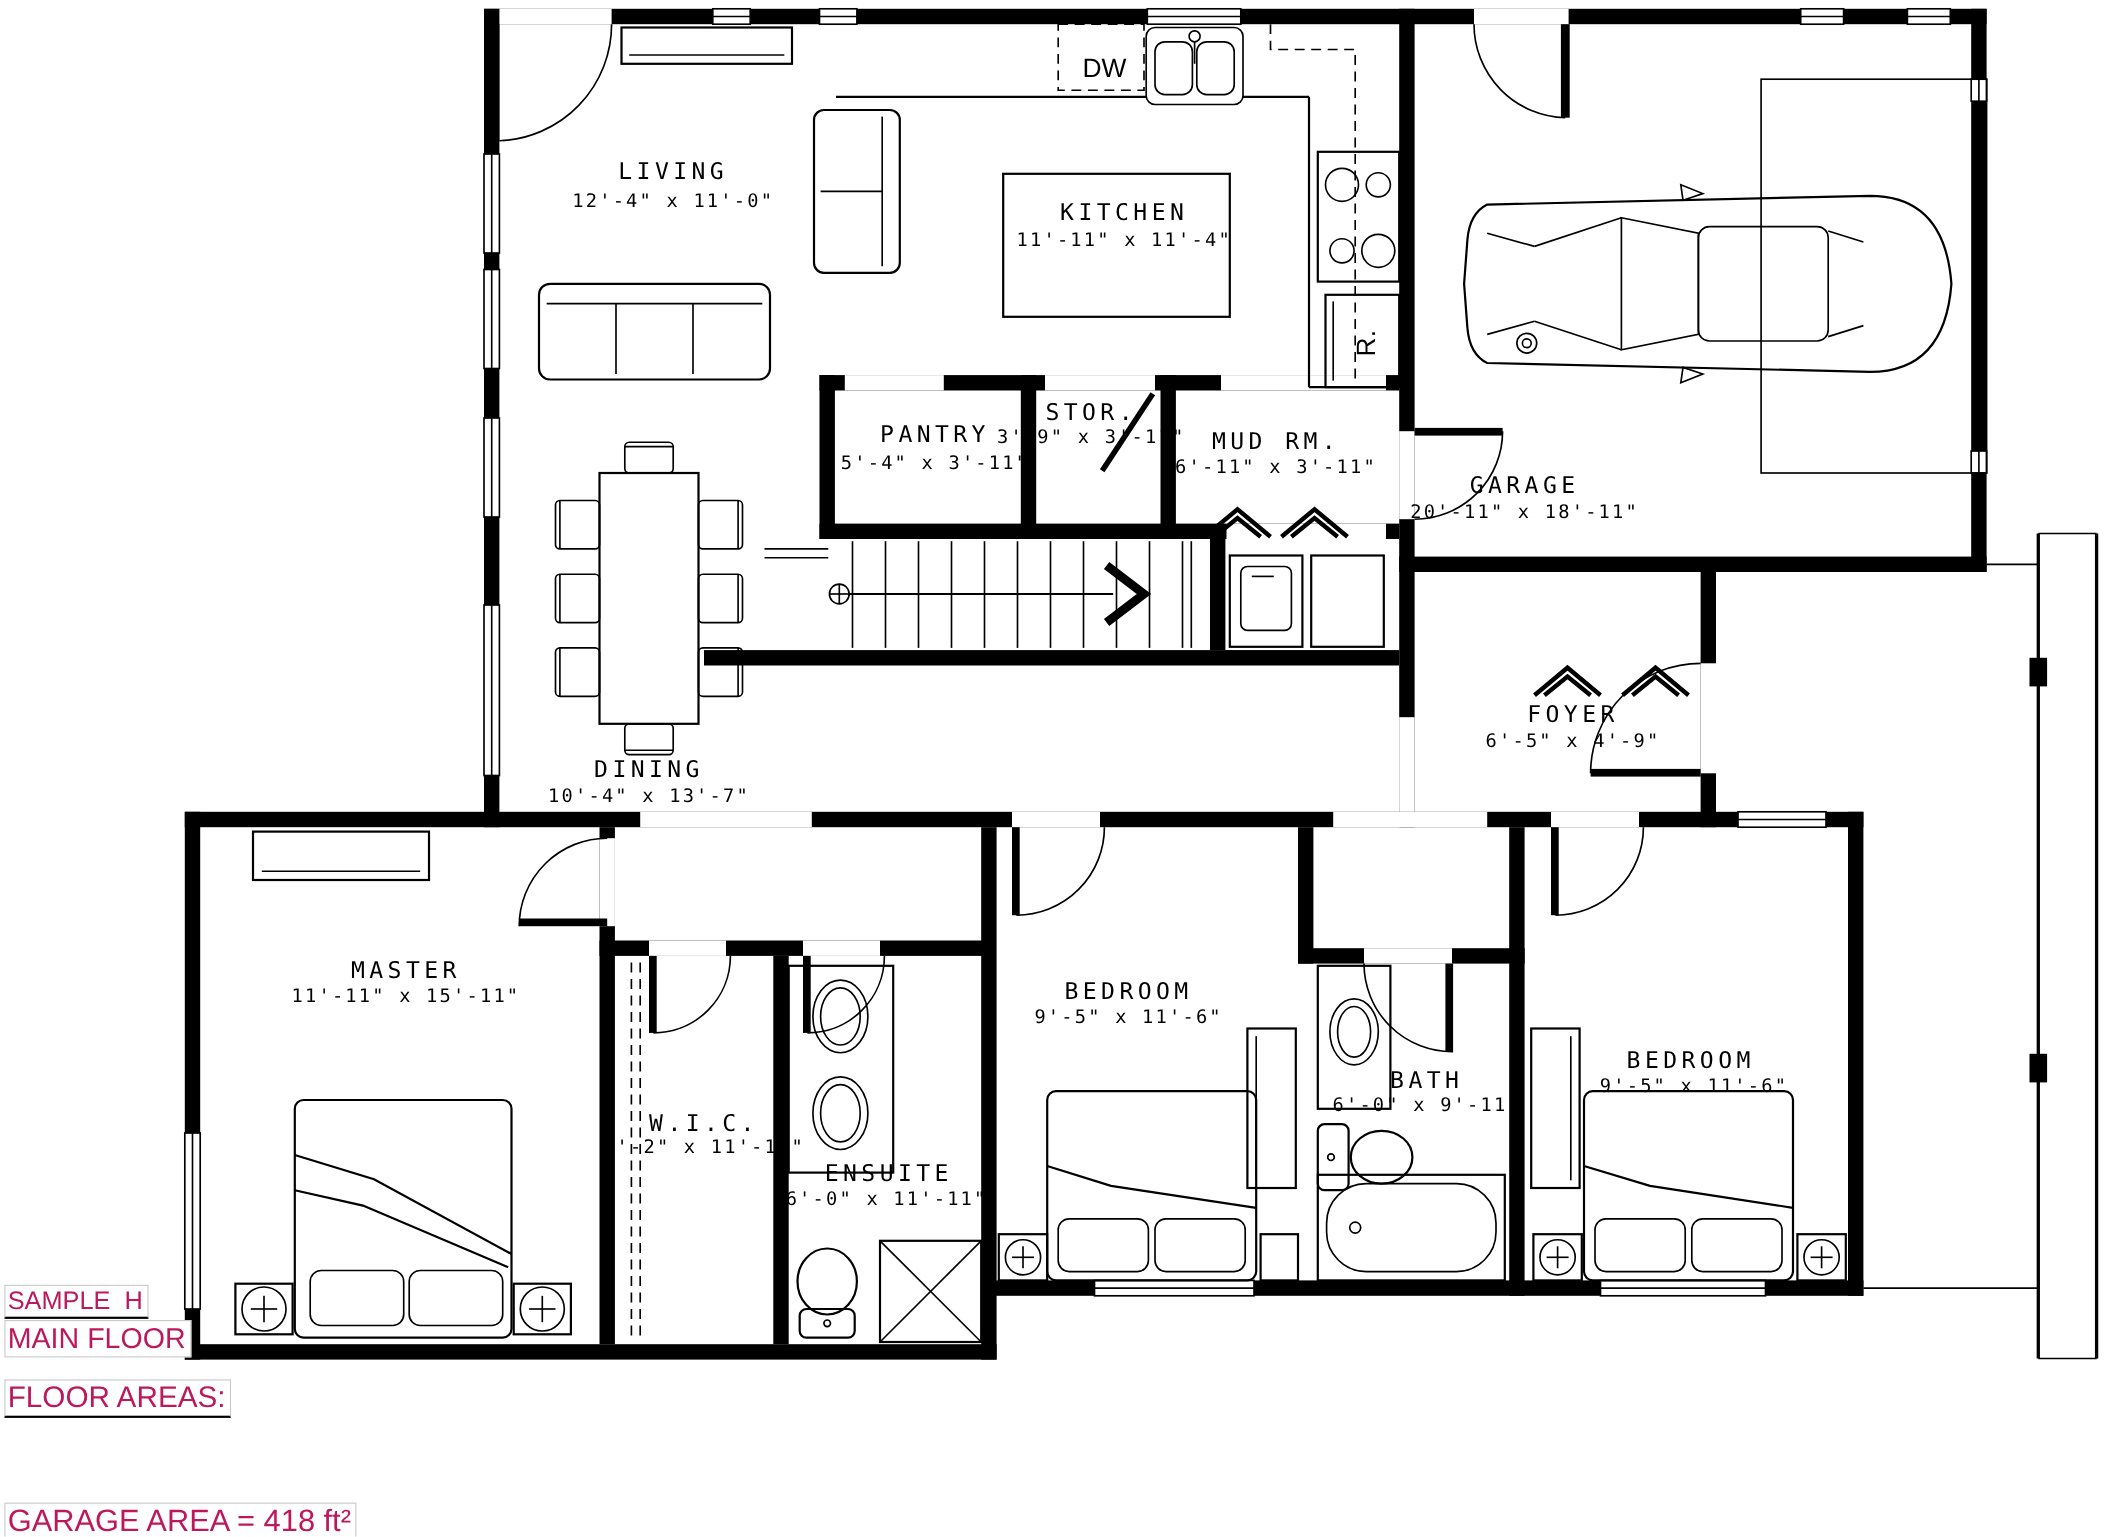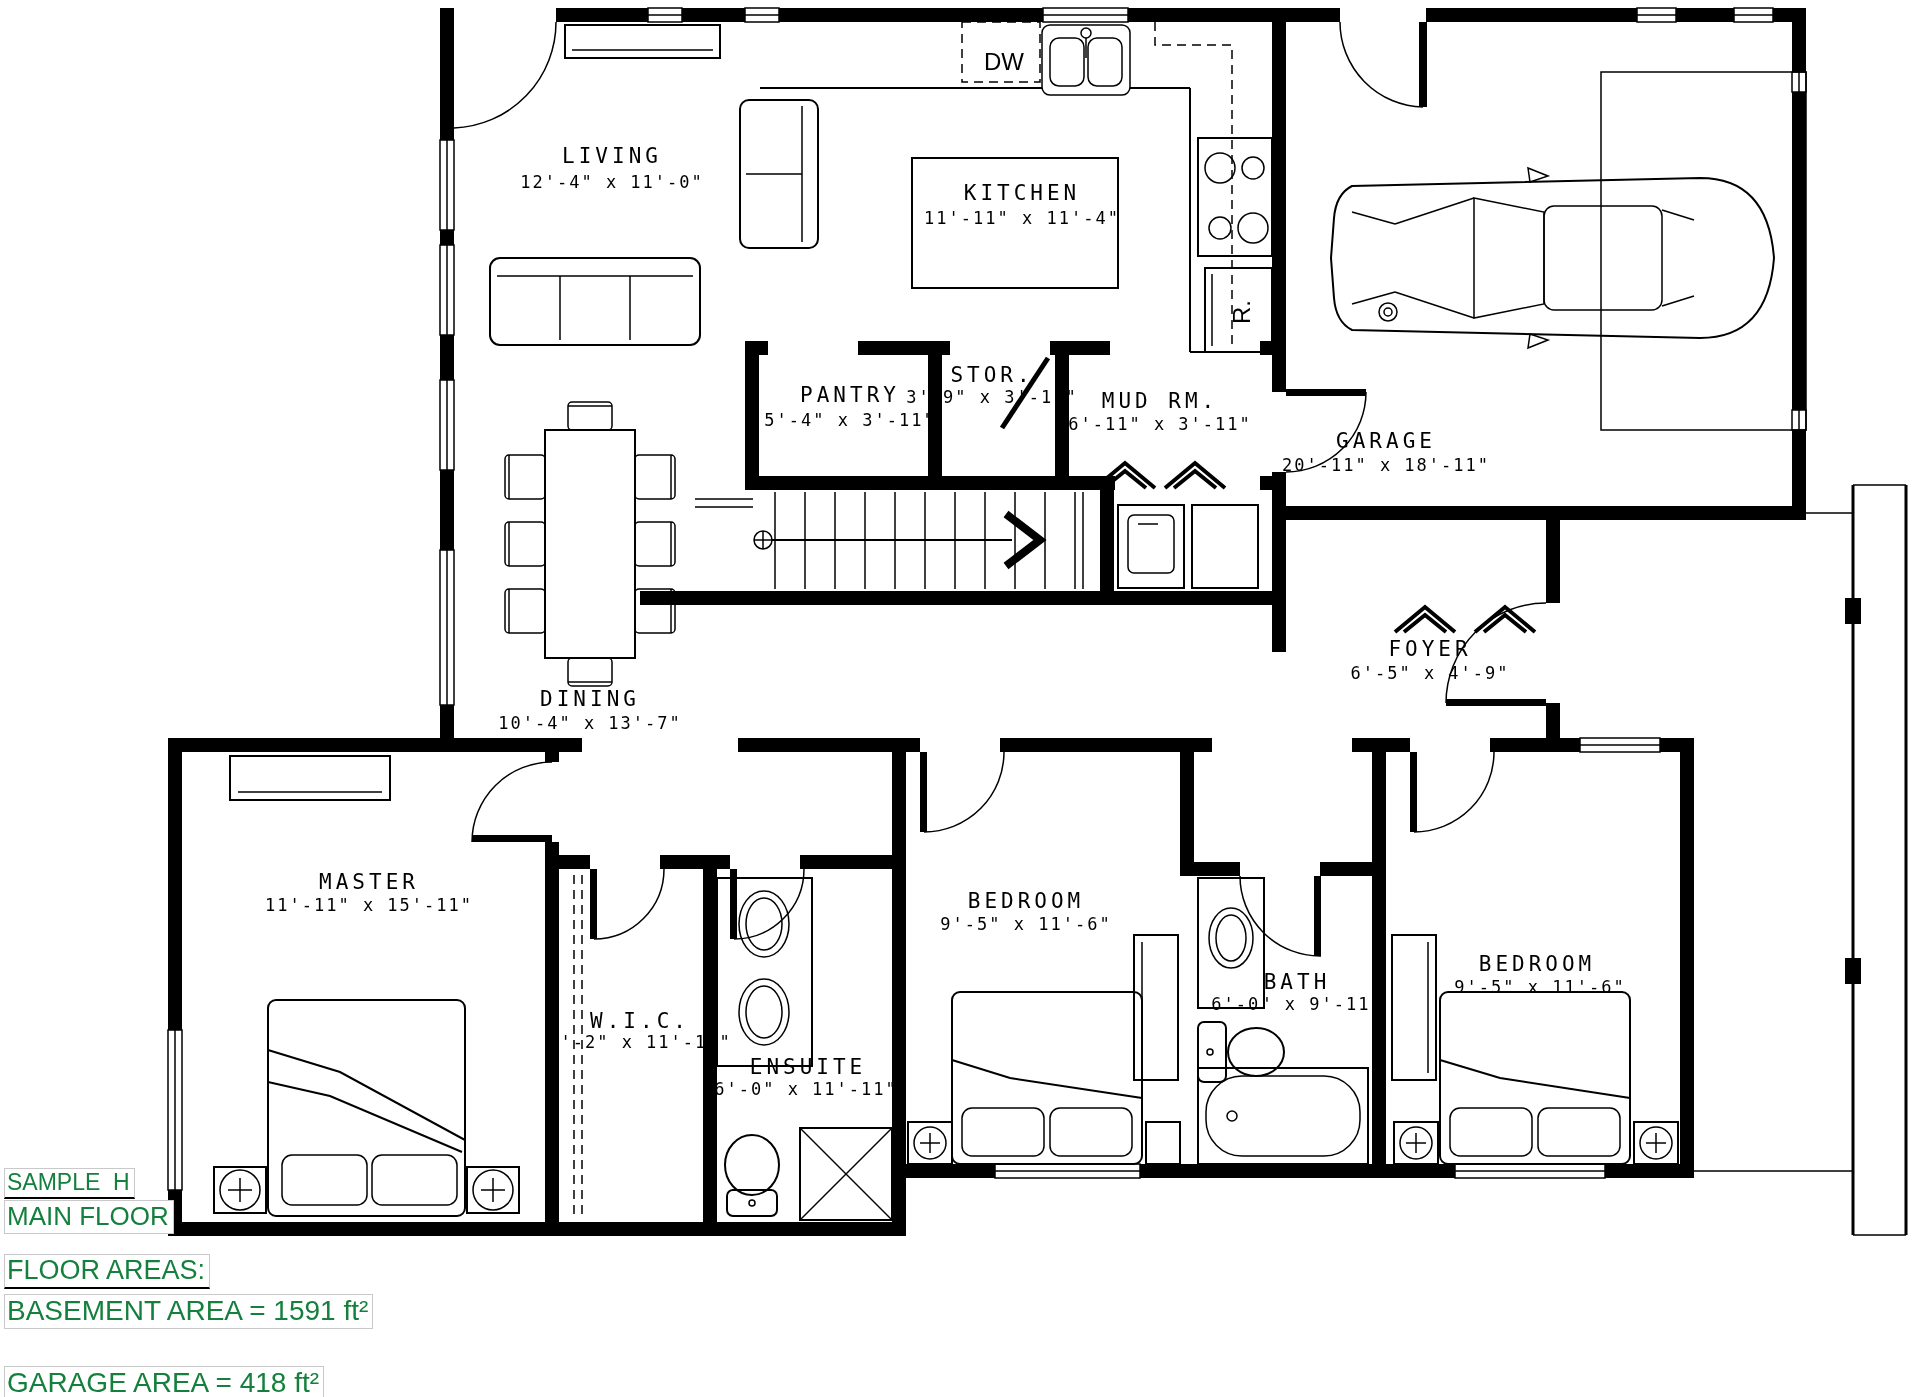--- a/index.html
+++ b/index.html
@@ -6,21 +6,21 @@
   .stage{position:relative;width:1920px;height:1397px;background:#ffffff;overflow:hidden;
          font-family:"Liberation Sans",sans-serif;}
   svg{position:absolute;left:0;top:0;}
   
   .room-name{font-family:"DejaVu Sans Mono",monospace;font-size:21px;letter-spacing:4px;
              text-anchor:middle;fill:#000;}
   .room-dims{font-family:"DejaVu Sans Mono",monospace;font-size:17px;letter-spacing:2px;
              text-anchor:middle;fill:#000;}
   .appliance-label{font-family:"Liberation Sans",sans-serif;font-size:24px;fill:#000;}
   
-  .tblock{position:absolute;left:4px;color:#15803d;white-space:pre;}
+  .tblock{position:absolute;left:4px;color:#be185d;white-space:pre;}
   .tline{display:inline-block;border:1px solid #c9c9c9;padding:0 4px 1px 2px;background:#fff;}
   .underlined{border-bottom:2px solid #000;}
   .t-sample{top:1168px;font-size:23px;}
   .t-floor{top:1200px;font-size:26px;text-align:right;}
   .t-heading{top:1254px;font-size:27px;}
   .t-area1{top:1294px;font-size:28px;}
   .t-area2{top:1330px;font-size:28px;}
   .t-area3{top:1366px;font-size:28px;}
   .wall{fill:#000;}
   .opening{fill:#fff;}
@@ -505,16 +505,15 @@
     <text class="room-dims" x="1297" y="1010">6'-0" x 9'-11"</text>
 
     <text class="room-name" x="1537" y="971">BEDROOM</text>
     <text class="room-dims" x="1540" y="993">9'-5" x 11'-6"</text>
   </g>
 </svg>
 
   <div class="tblock t-sample"><span class="tline underlined">SAMPLE  H</span></div>
   <div class="tblock t-floor"><span class="tline">MAIN FLOOR</span></div>
   <div class="tblock t-heading"><span class="tline underlined">FLOOR AREAS:</span></div>
-  <div class="tblock t-area1"><span class="tline">BASEMENT AREA = 1591 ft²</span></div>
   <div class="tblock t-area3"><span class="tline">GARAGE AREA = 418 ft²</span></div>
 
 </div>
 
 </body></html>

